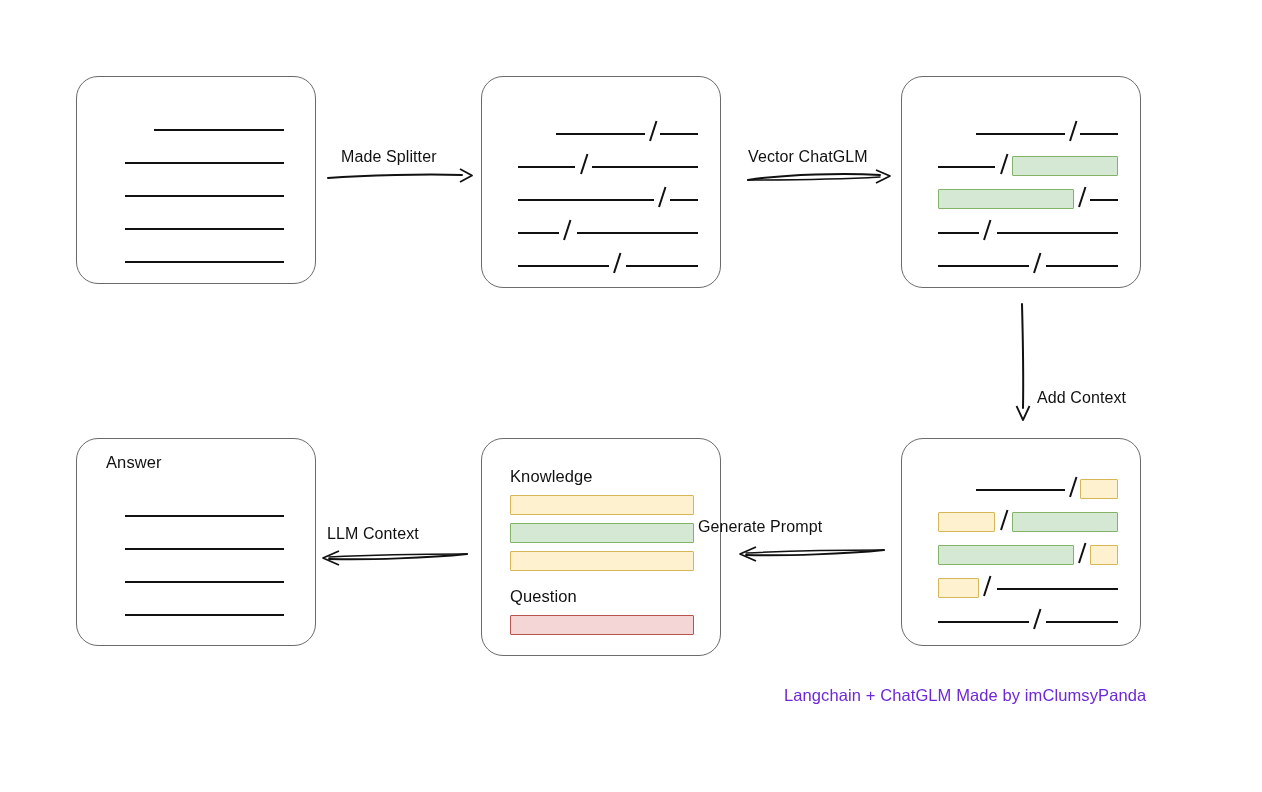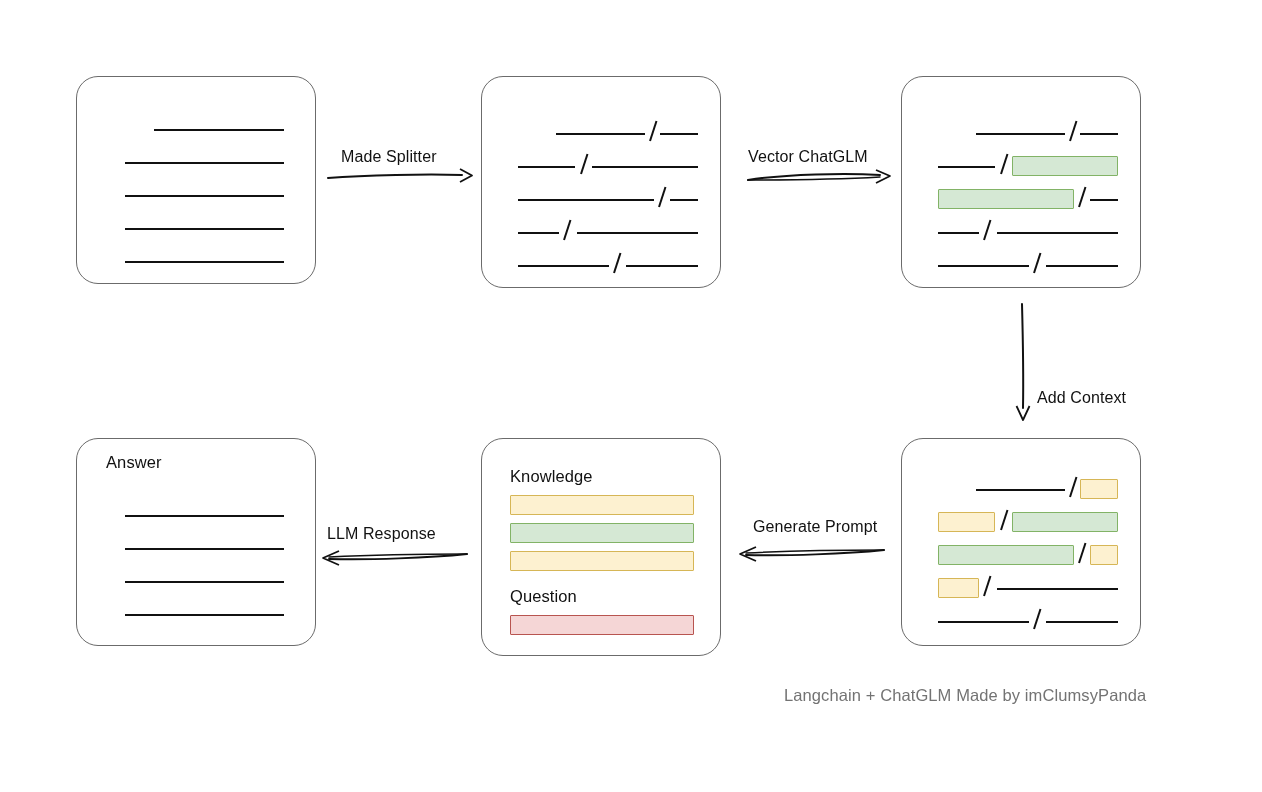--- a/index.html
+++ b/index.html
@@ -100,21 +100,21 @@
     letter-spacing: 0.1px;
     color: #111111;
     white-space: nowrap;
   }
 
   
   .caption {
     position: absolute;
     font-size: 16.5px;
     letter-spacing: 0.1px;
-    color: #737373;
+    color: #6d28d9;
     white-space: nowrap;
   }
 
   .arrow-svg {
     position: absolute;
     overflow: visible;
   }
 </style>
 </head>
 <body>
@@ -274,28 +274,28 @@
     <path d="M2,16 C44,16 100,15 134,13" fill="none" stroke="#111111" stroke-width="1.4" stroke-linecap="round"></path>
     <path d="M130,6 L144,12 L130,19" fill="none" stroke="#111111" stroke-width="1.8" stroke-linejoin="round"></path>
   </svg>
 
   <div class="arrow-label" style="left:1037px; top:353px;margin-top:36px;">Add Context</div>
   <svg class="arrow-svg" style="left:1010px; top:302px;" width="30" height="122" viewBox="0 0 30 122">
     <path d="M12,2 C13,40 13.5,78 13,106" fill="none" stroke="#111111" stroke-width="2" stroke-linecap="round"></path>
     <path d="M6.5,104 L13,118 L19.5,104" fill="none" stroke="#111111" stroke-width="1.8" stroke-linejoin="round"></path>
   </svg>
 
-  <div class="arrow-label" style="left:753px; top:518px;">Generate Prompt</div>
+  <div class="arrow-label" style="left:698px; top:518px;">Generate Prompt</div>
   <svg class="arrow-svg" style="left:736px; top:542px;" width="152" height="26" viewBox="0 0 152 26">
     <path d="M148,8 C110,12 50,14 10,13" fill="none" stroke="#111111" stroke-width="2" stroke-linecap="round"></path>
     <path d="M148,8 C108,8 50,9 10,11" fill="none" stroke="#111111" stroke-width="1.4" stroke-linecap="round"></path>
     <path d="M20,5 L4,12 L20,19" fill="none" stroke="#111111" stroke-width="1.8" stroke-linejoin="round"></path>
   </svg>
 
-  <div class="arrow-label" style="left:327px; top:525px;">LLM Response</div>
+  <div class="arrow-label" style="left:327px; top:525px;">LLM Context</div>
   <svg class="arrow-svg" style="left:319px; top:546px;" width="152" height="26" viewBox="0 0 152 26">
     <path d="M148,8 C110,12 50,14 10,13" fill="none" stroke="#111111" stroke-width="2" stroke-linecap="round"></path>
     <path d="M148,8 C108,8 50,9 10,11" fill="none" stroke="#111111" stroke-width="1.4" stroke-linecap="round"></path>
     <path d="M20,5 L4,12 L20,19" fill="none" stroke="#111111" stroke-width="1.8" stroke-linejoin="round"></path>
   </svg>
 
   <div class="caption" style="left:784px; top:686px;">Langchain + ChatGLM Made by imClumsyPanda</div>
 
 </div>
 

